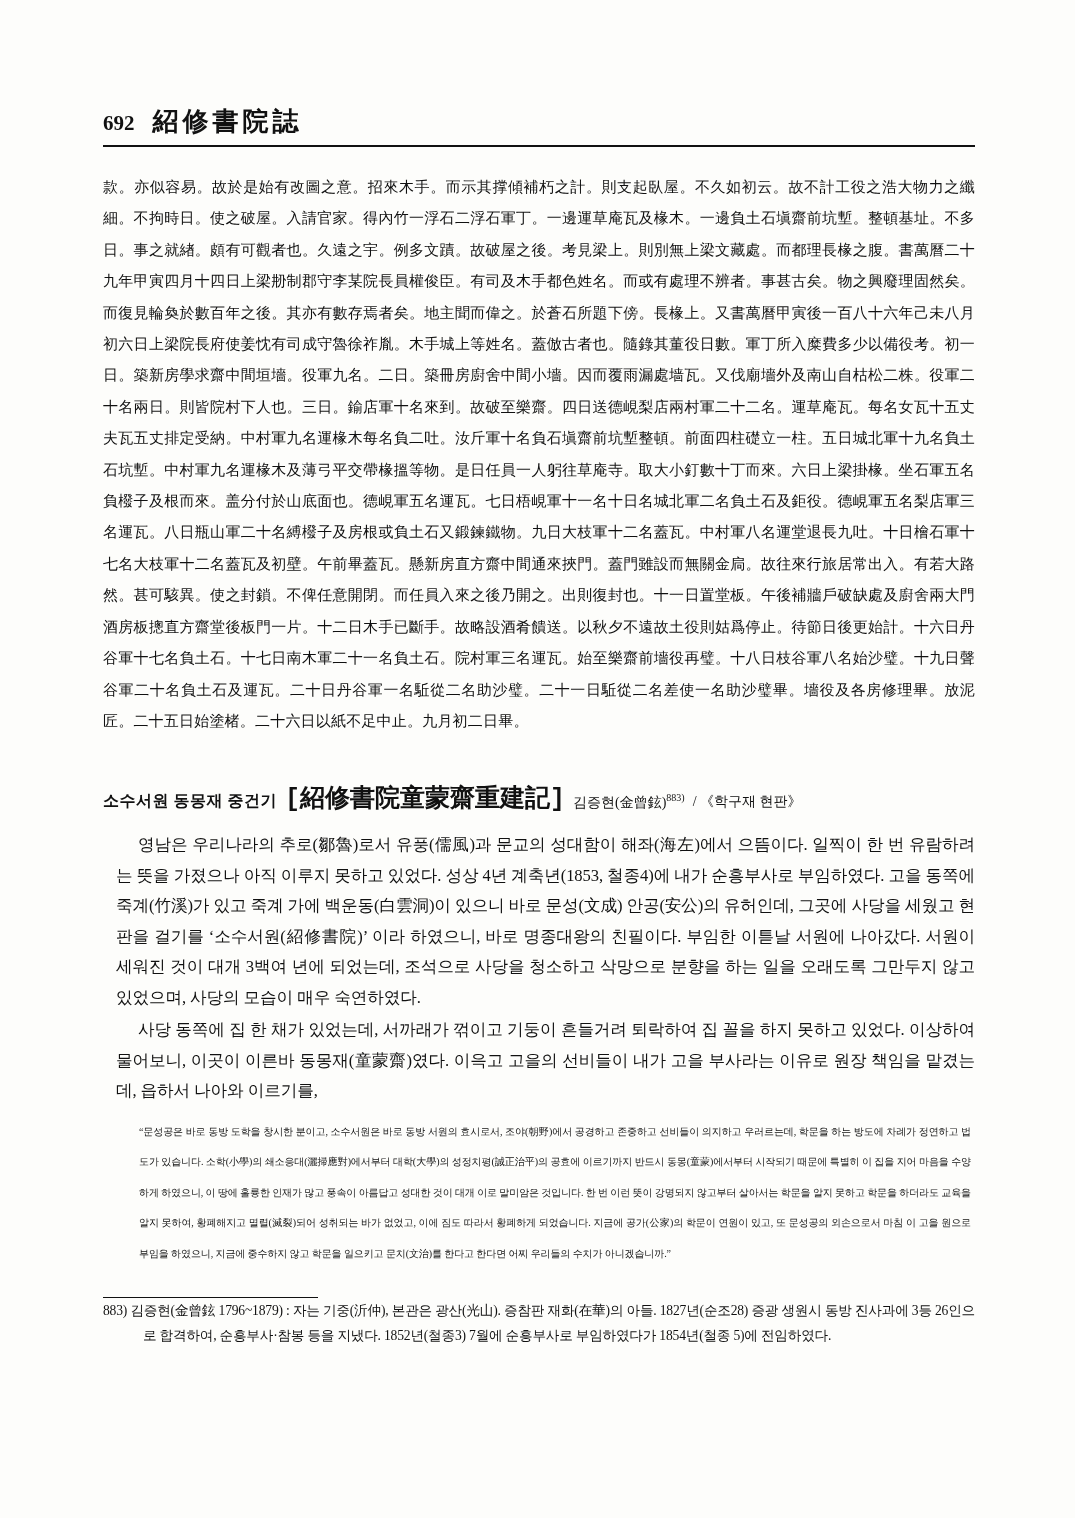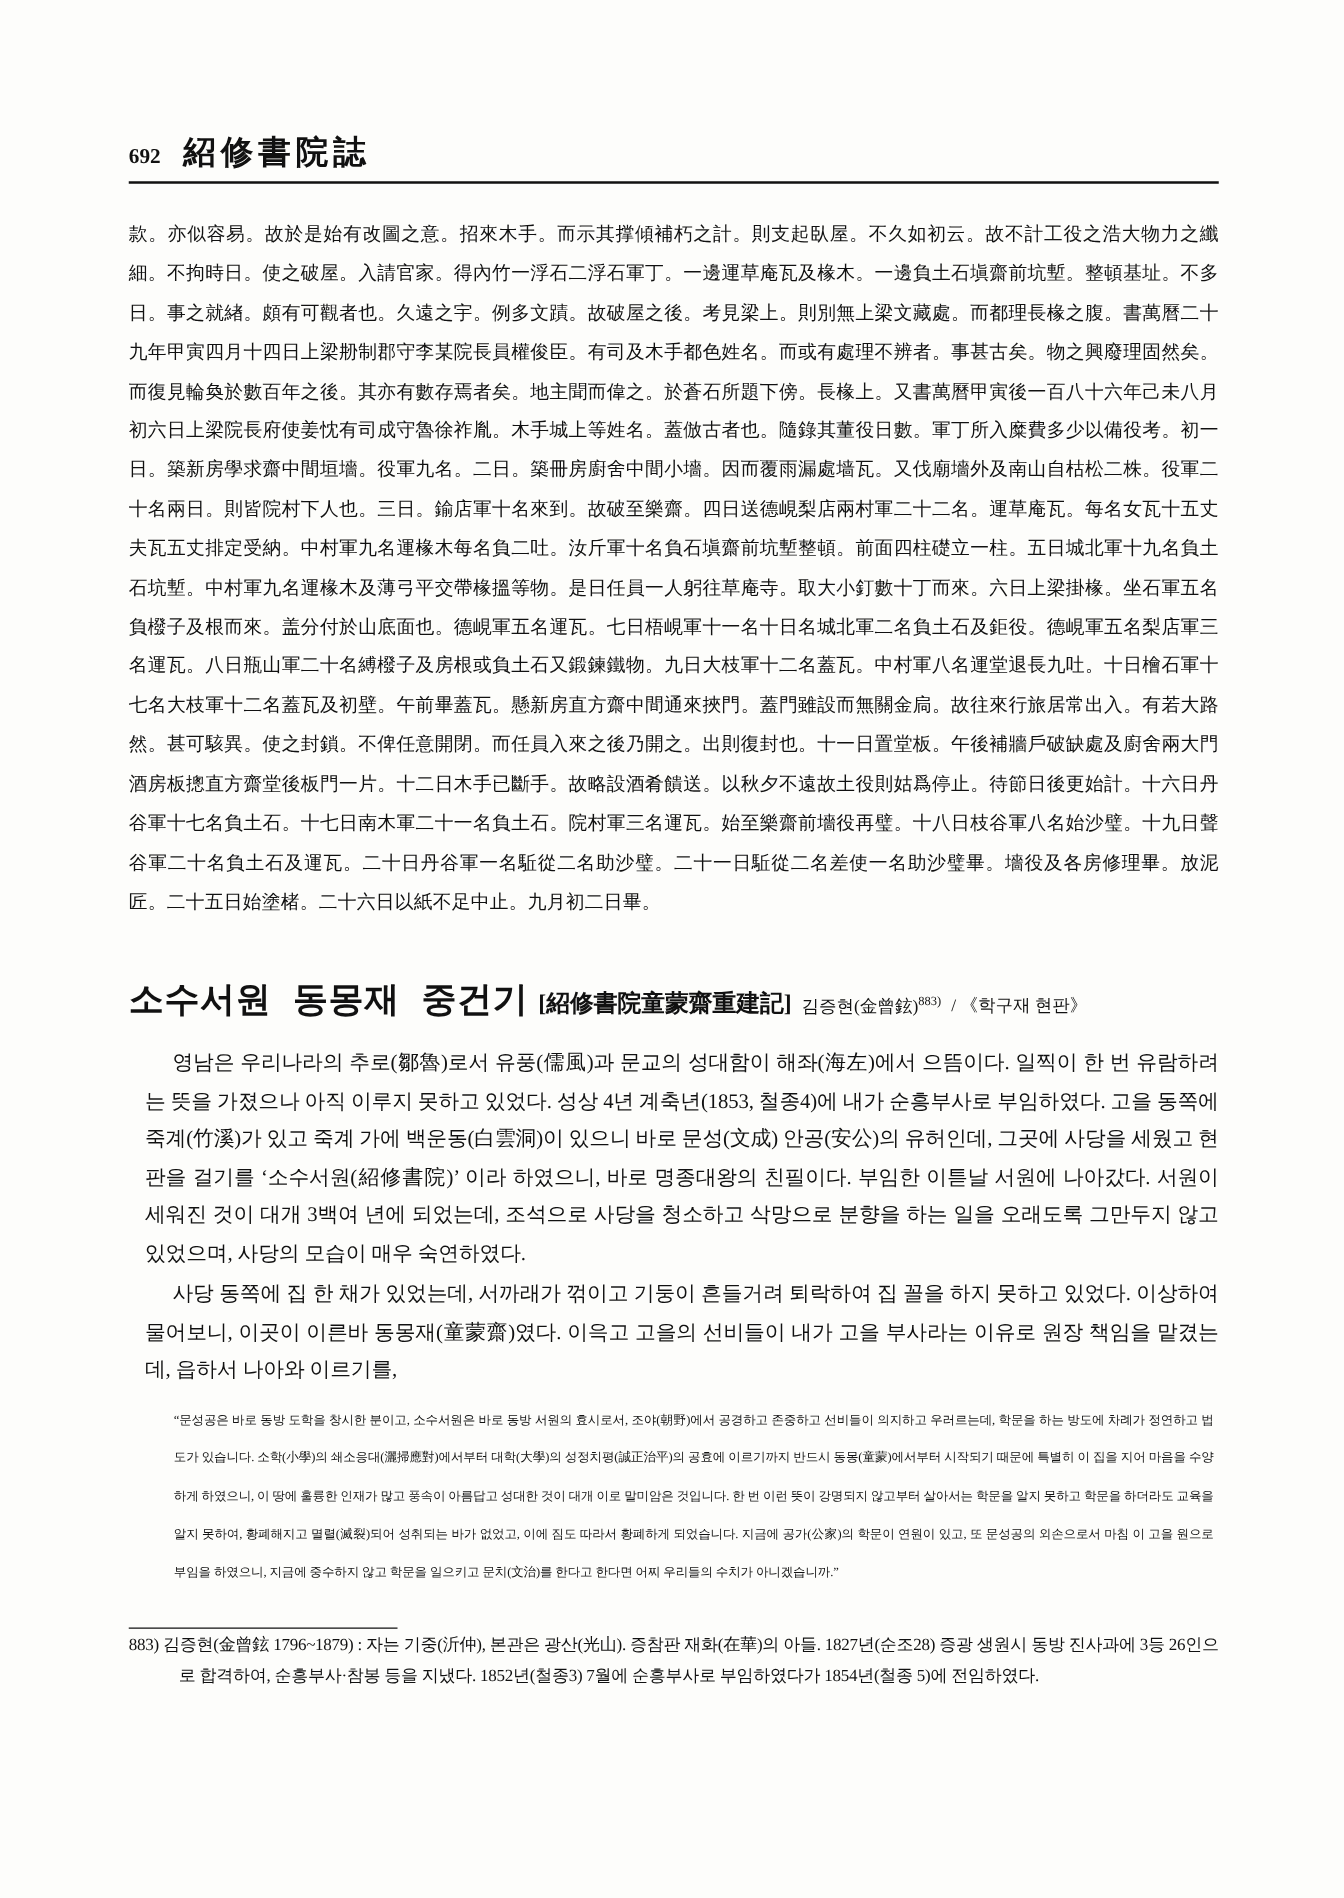--- a/index.html
+++ b/index.html
@@ -30,21 +30,21 @@
   }
 
   
   .header-row {
     display: flex;
     align-items: baseline;
     gap: 18px;
     padding-bottom: 6px;
   }
   .page-number {
-    font-size: 17px;
+    font-size: 21px;
     font-weight: bold;
     letter-spacing: 0px;
     font-family: "Liberation Serif", serif;
   }
   .book-title {
     font-size: 26px;
     font-weight: bold;
     letter-spacing: 4px;
     font-family: Liberation Serif, serif;
   }
@@ -67,29 +67,28 @@
 
   
   .section-head {
     margin-top: 44px;
     display: flex;
     align-items: baseline;
     flex-wrap: wrap;
     gap: 8px;
   }
   .sec-title-ko {
-    font-size: 28px;
+    font-size: 16px;
     font-weight: bold;
     letter-spacing: 0.5px;
-    font-family: Liberation Mono, monospace;
   }
   .sec-title-hanja {
-    font-size: 19px;
+    font-size: 25px;
     font-weight: bold;
-    font-family: Liberation Serif, serif;
+    font-family: Liberation Mono, monospace;
   }
   .sec-author {
     font-size: 14px;
     text-align: right;
   }
   .sec-author sup {
     font-size: 10px;
     vertical-align: super;
   }
   .sec-source {

